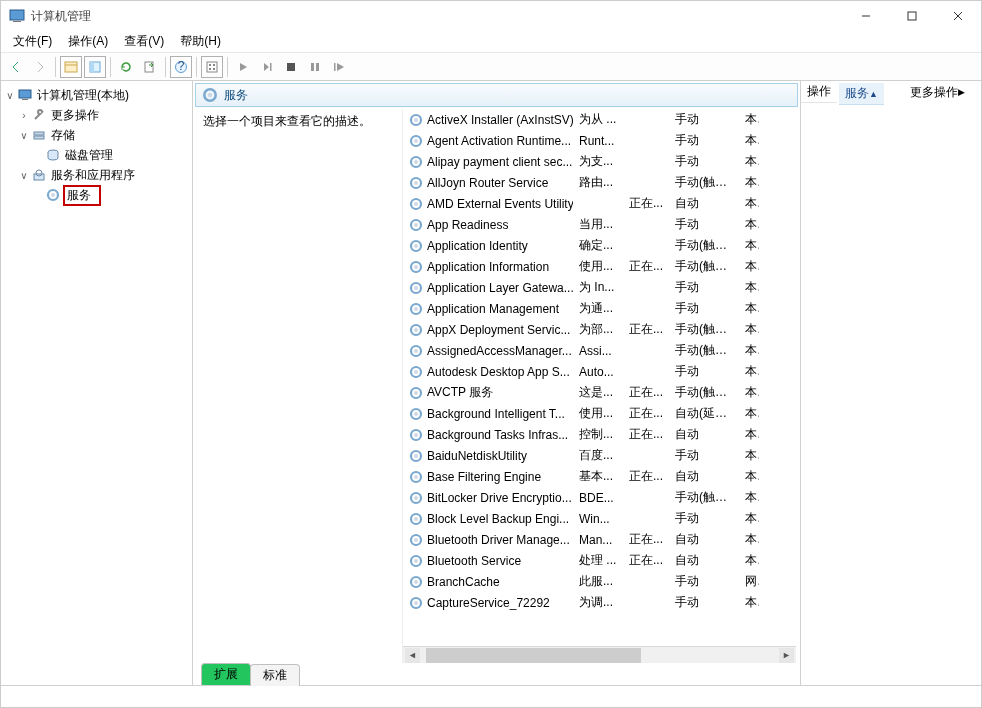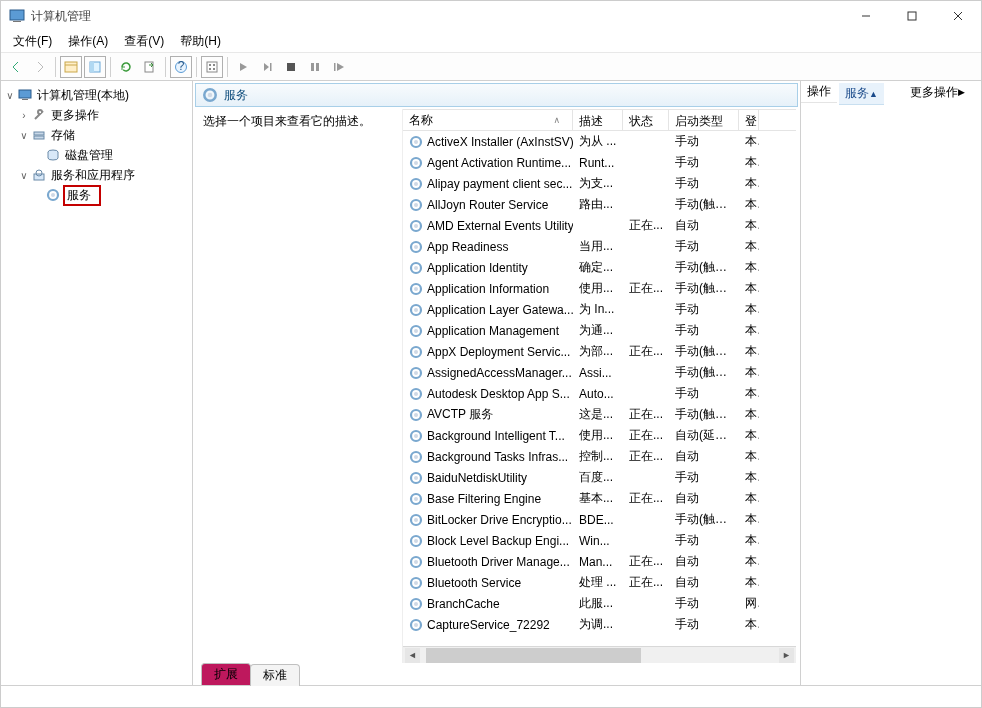--- a/index.html
+++ b/index.html
@@ -36,21 +36,21 @@
 .grid-row .gc { padding: 0 6px; white-space: nowrap; overflow: hidden; text-overflow: ellipsis; }
 .c-name { width: 170px; display:flex; align-items:center; }
 .c-desc { width: 50px; }
 .c-stat { width: 46px; }
 .c-start { width: 70px; }
 .c-logon { width: 20px; }
 .svc-icon { width:14px; height:14px; margin-right:4px; flex-shrink:0; }
 .hscroll { height: 17px; background: #f0f0f0; border-top: 1px solid #d8d8d8; display:flex; align-items:center; justify-content:space-between; padding:0 2px; }
 .hscroll .arr { width:15px; height:15px; background:#e6e6e6; display:flex; align-items:center; justify-content:center; font-size:9px; color:#555;}
 .tabs-row { height: 22px; display: flex; align-items: flex-end; padding-left: 8px; }
-.tabs-row .tab { padding: 2px 12px; border: 1px solid #c0c0c0; border-bottom: none; border-top-left-radius: 4px; border-top-right-radius: 4px; background: #be185d; margin-right: -1px; position: relative; }
+.tabs-row .tab { padding: 2px 12px; border: 1px solid #c0c0c0; border-bottom: none; border-top-left-radius: 4px; border-top-right-radius: 4px; background: #22c55e; margin-right: -1px; position: relative; }
 .tabs-row .tab.inactive { background: #f4f4f4; top:1px; }
 .actions-panel { width: 180px; display: flex; }
 .actions-head { height: 22px; display:flex; align-items:center; padding: 0 6px; background:#fff; border-bottom:1px solid #e4e4e4; }
 .actions-sub { height: 22px; display:flex; align-items:center; justify-content:space-between; padding: 0 6px; background:#e8f2fb; border-bottom:1px solid #c8dff0; color:#1a4a8a; margin:2px; }
 .actions-item { height: 22px; display:flex; align-items:center; justify-content:space-between; padding: 0 6px 0 22px; margin:0 2px; }
 .status-bar { height: 22px; border-top: 1px solid #d0d0d0; }
 
 svg.gear-svg circle.outer{fill:none;stroke:#7aa8cf;stroke-width:2.2;}
 svg.gear-svg circle.inner{fill:#cfd9e5;}
 </style>
@@ -245,30 +245,20 @@
             <circle class="outer" cx="7" cy="7" r="5"></circle>
             <circle class="inner" cx="7" cy="7" r="2"></circle>
           </svg></span>
       <span class="txt">服务</span>
     </div>
     <div class="detail-area">
       <div class="desc-col">
         <div>选择一个项目来查看它的描述。</div>
       </div>
       <div class="grid-col">
-        <div class="grid-head">
-          <div class="gh c-name">
-              <span>名称</span>
-              <span style="margin-left:auto;padding-right:6px;font-size:9px;color:#888">∧</span>
-            </div>
-          <div class="gh c-desc">描述</div>
-          <div class="gh c-stat">状态</div>
-          <div class="gh c-start">启动类型</div>
-          <div class="gh c-logon">登</div>
-        </div>
         <div class="grid-body" id="grid-body">
             <div class="grid-row">
               <div class="gc c-name">
                 <svg class="gear-svg svc-icon" width="14" height="14" viewBox="0 0 14 14">
                   <circle class="outer" cx="7" cy="7" r="5"></circle>
                   <circle class="inner" cx="7" cy="7" r="2"></circle>
                 </svg>
                 <span>ActiveX Installer (AxInstSV)</span>
               </div>
               <div class="gc c-desc">为从 ...</div>

